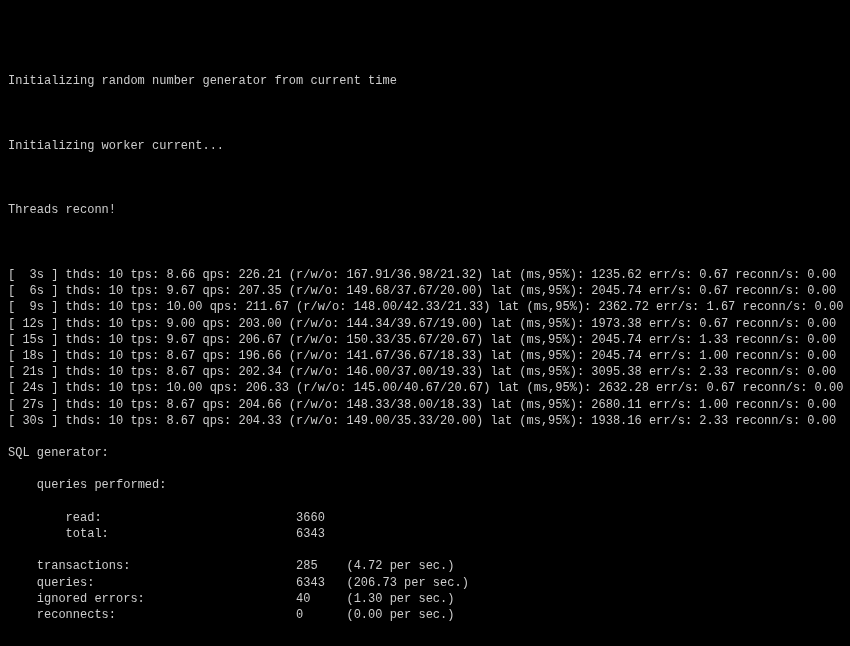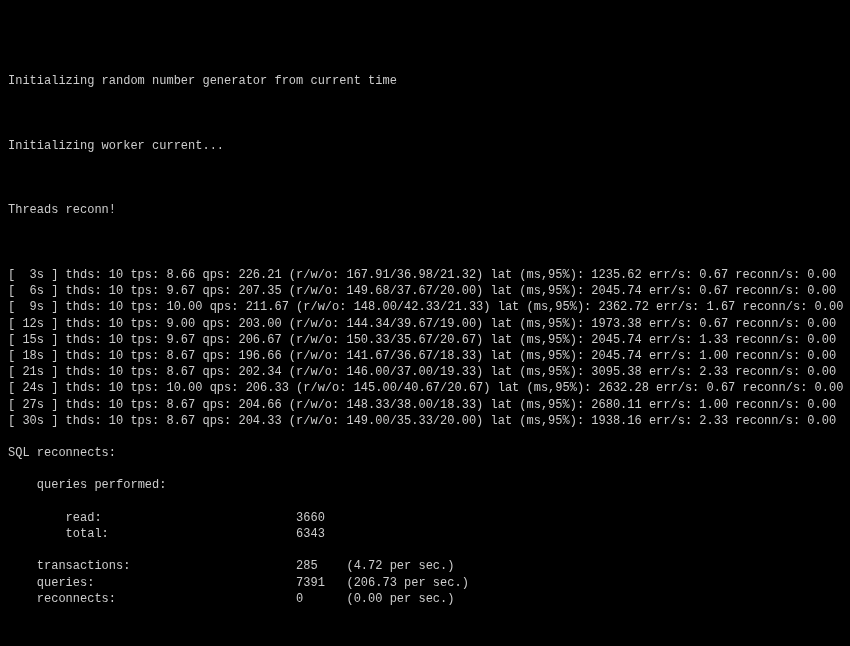--- a/index.html
+++ b/index.html
@@ -21,24 +21,24 @@
 
 
 
 <span class="line">Initializing random number generator from current time</span>
 <span class="line"> </span>
 <span class="line">Initializing worker current...</span>
 <span class="line"> </span>
 <span class="line">Threads reconn!</span>
 <span class="line"> </span>
 <div id="progress-block"><span class="line">[  3s ] thds: 10 tps: 8.66 qps: 226.21 (r/w/o: 167.91/36.98/21.32) lat (ms,95%): 1235.62 err/s: 0.67 reconn/s: 0.00</span><span class="line">[  6s ] thds: 10 tps: 9.67 qps: 207.35 (r/w/o: 149.68/37.67/20.00) lat (ms,95%): 2045.74 err/s: 0.67 reconn/s: 0.00</span><span class="line">[  9s ] thds: 10 tps: 10.00 qps: 211.67 (r/w/o: 148.00/42.33/21.33) lat (ms,95%): 2362.72 err/s: 1.67 reconn/s: 0.00</span><span class="line">[ 12s ] thds: 10 tps: 9.00 qps: 203.00 (r/w/o: 144.34/39.67/19.00) lat (ms,95%): 1973.38 err/s: 0.67 reconn/s: 0.00</span><span class="line">[ 15s ] thds: 10 tps: 9.67 qps: 206.67 (r/w/o: 150.33/35.67/20.67) lat (ms,95%): 2045.74 err/s: 1.33 reconn/s: 0.00</span><span class="line">[ 18s ] thds: 10 tps: 8.67 qps: 196.66 (r/w/o: 141.67/36.67/18.33) lat (ms,95%): 2045.74 err/s: 1.00 reconn/s: 0.00</span><span class="line">[ 21s ] thds: 10 tps: 8.67 qps: 202.34 (r/w/o: 146.00/37.00/19.33) lat (ms,95%): 3095.38 err/s: 2.33 reconn/s: 0.00</span><span class="line">[ 24s ] thds: 10 tps: 10.00 qps: 206.33 (r/w/o: 145.00/40.67/20.67) lat (ms,95%): 2632.28 err/s: 0.67 reconn/s: 0.00</span><span class="line">[ 27s ] thds: 10 tps: 8.67 qps: 204.66 (r/w/o: 148.33/38.00/18.33) lat (ms,95%): 2680.11 err/s: 1.00 reconn/s: 0.00</span><span class="line">[ 30s ] thds: 10 tps: 8.67 qps: 204.33 (r/w/o: 149.00/35.33/20.00) lat (ms,95%): 1938.16 err/s: 2.33 reconn/s: 0.00</span></div>
-<span class="line">SQL reconnects:</span>
+<span class="line">SQL generator:</span>
 <span class="line">    <span>queries performed:</span></span>
 <div id="sql-qp"><span class="line">        read:                           3660 </span><span class="line">        total:                          6343 </span></div>
-<div id="sql-rates"><span class="line">    transactions:                       285    (4.72 per sec.)</span><span class="line">    queries:                            7391   (206.73 per sec.)</span><span class="line">    reconnects:                         0      (0.00 per sec.)</span></div>
+<div id="sql-rates"><span class="line">    transactions:                       285    (4.72 per sec.)</span><span class="line">    queries:                            6343   (206.73 per sec.)</span><span class="line">    ignored errors:                     40     (1.30 per sec.)</span><span class="line">    reconnects:                         0      (0.00 per sec.)</span></div>
 
 
 
 
 
 
 
 
 
 

